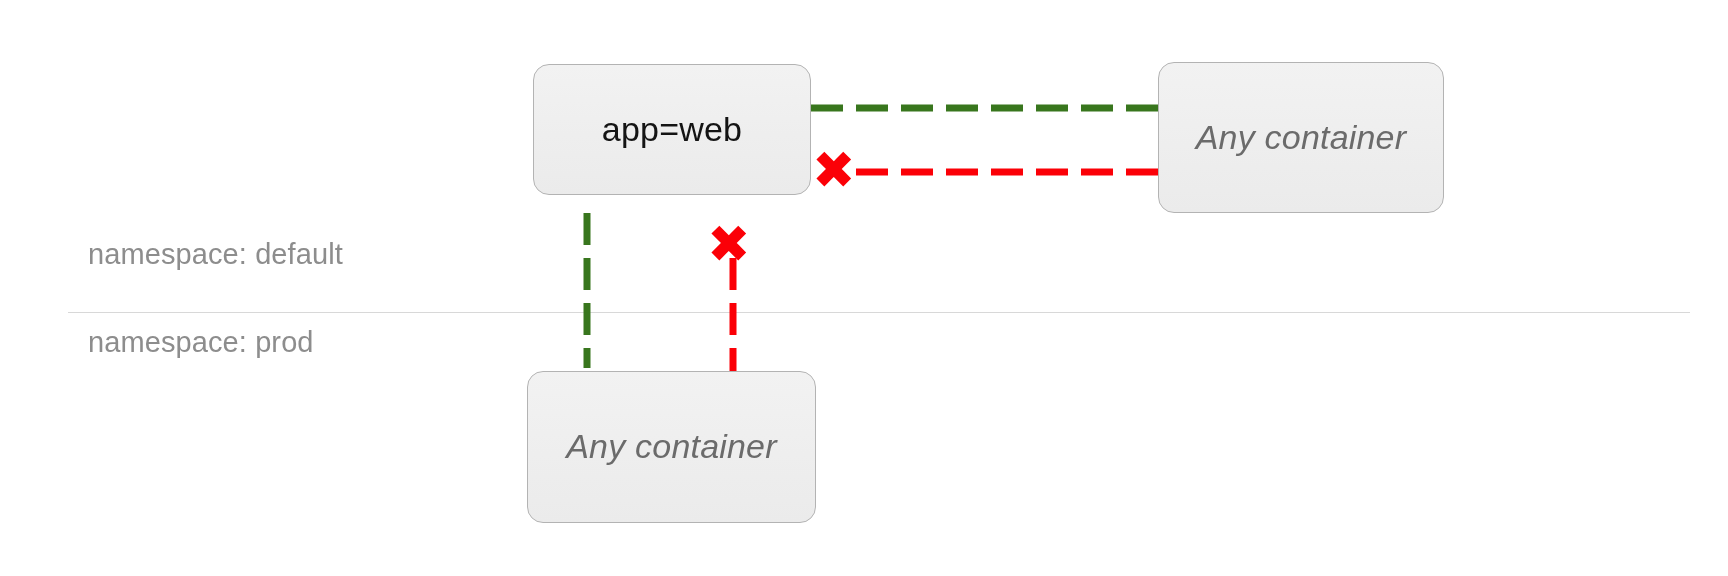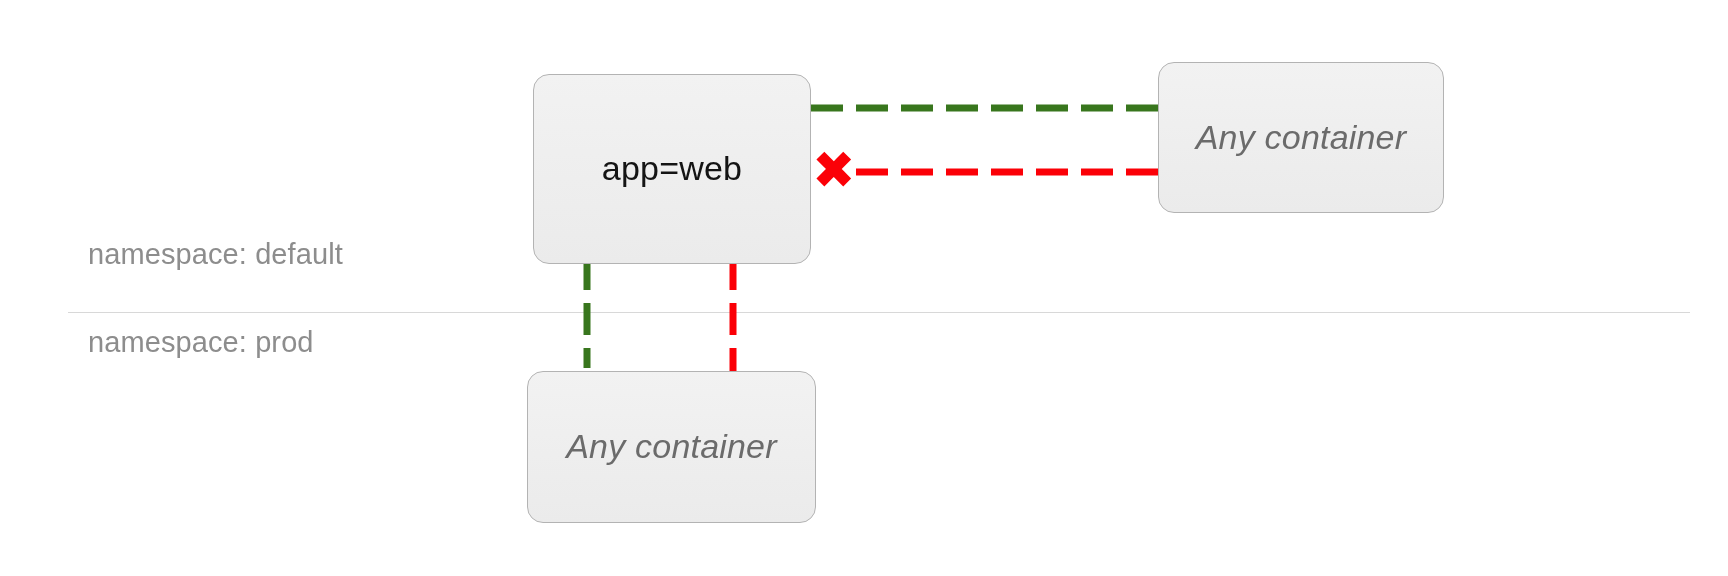--- a/index.html
+++ b/index.html
@@ -32,21 +32,21 @@
   }
   .node-label {
     font-size: 34px;
     line-height: 1.1;
     letter-spacing: 0.2px;
     white-space: nowrap;
   }
   .label-dark { color: #141414; }
   .label-grey { color: #6b6b6b; font-style: italic; }
 
-  #node-web      { left: 533px;  top: 74px;  width: 278px; height: 190px; }
+  #node-web      { left: 533px;  top: 64px;  width: 278px; height: 131px; }
   #node-right    { left: 1158px; top: 62px;  width: 286px; height: 151px; }
   #node-bottom   { left: 527px;  top: 371px; width: 289px; height: 152px; }
 
   
   #divider {
     position: absolute;
     left: 68px;
     top: 312px;
     width: 1622px;
     height: 1px;

